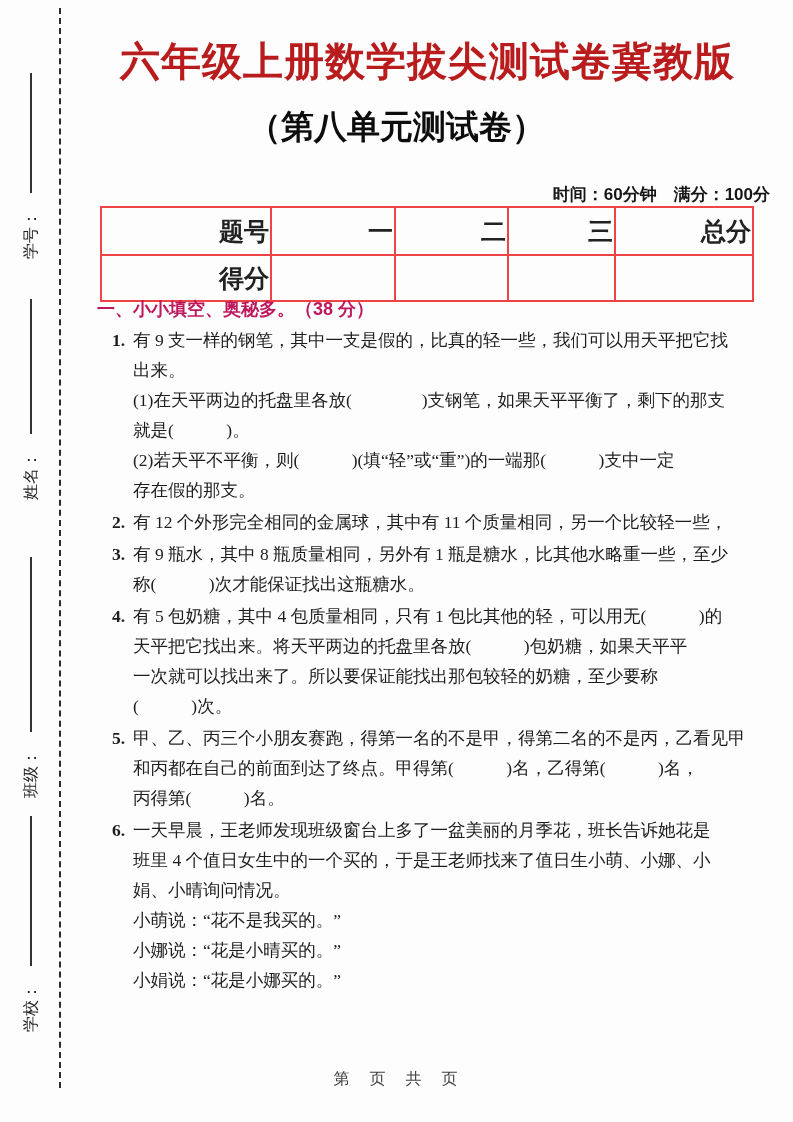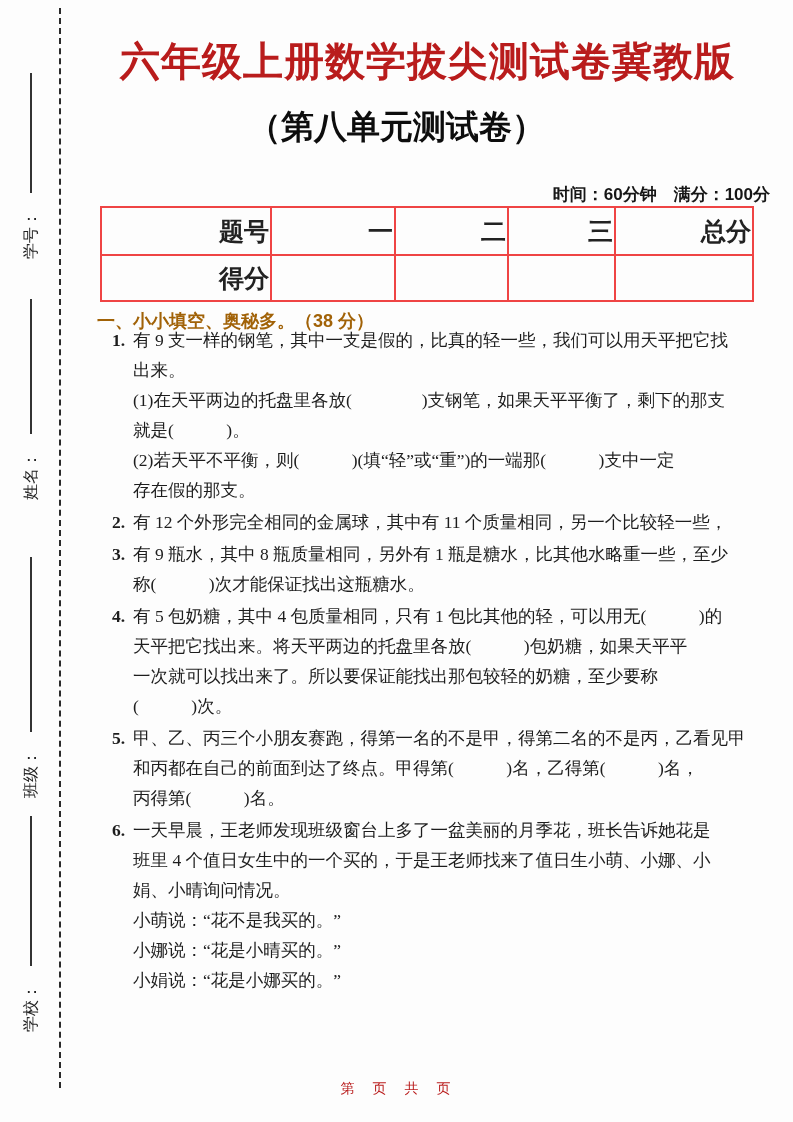--- a/index.html
+++ b/index.html
@@ -35,29 +35,29 @@
   
   .score-table{position:absolute;left:100px;top:206px;border-collapse:collapse;}
   .score-table td{border:2px solid #ef4444;text-align:right;vertical-align:middle;
     font-weight:bold;font-size:25px;color:#222;}
   .score-table tr:first-child td{height:44px;}
   .score-table tr:last-child td{height:42px;}
   .c0{width:166px}.c1{width:120px}.c2{width:109px}.c3{width:103px}.c4{width:134px}
   
   .section-heading{position:absolute;left:97px;top:297px;
     font-family:"Liberation Sans","DejaVu Sans",sans-serif;
-    font-weight:bold;font-size:18px;color:#a16207;margin-top:12px;}
+    font-weight:bold;font-size:18px;color:#be185d;}
   .questions{position:absolute;left:112px;top:325px;width:648px;
     font-size:17.5px;line-height:30px;color:#1d1d1d;}
   .q{position:relative;padding-left:21px;margin-bottom:2px;}
   .qnum{position:absolute;left:0;top:0;font-weight:bold;}
   .qline{min-height:30px;}
   
-  .footer{position:absolute;left:0;right:0;bottom:24px;text-align:center;
-    font-size:14px;color:#b91c1c;letter-spacing:2px;}
+  .footer{position:absolute;left:0;right:0;bottom:32px;text-align:center;
+    font-size:16px;color:#404040;letter-spacing:2px;}
 </style>
 </head>
 <body>
 
 <div class="seal-strip">
   <div class="seal-col">
     <div class="g73"></div>
     <div class="sline h120"></div>
     <div class="g6"></div>
     <div class="slabel">

